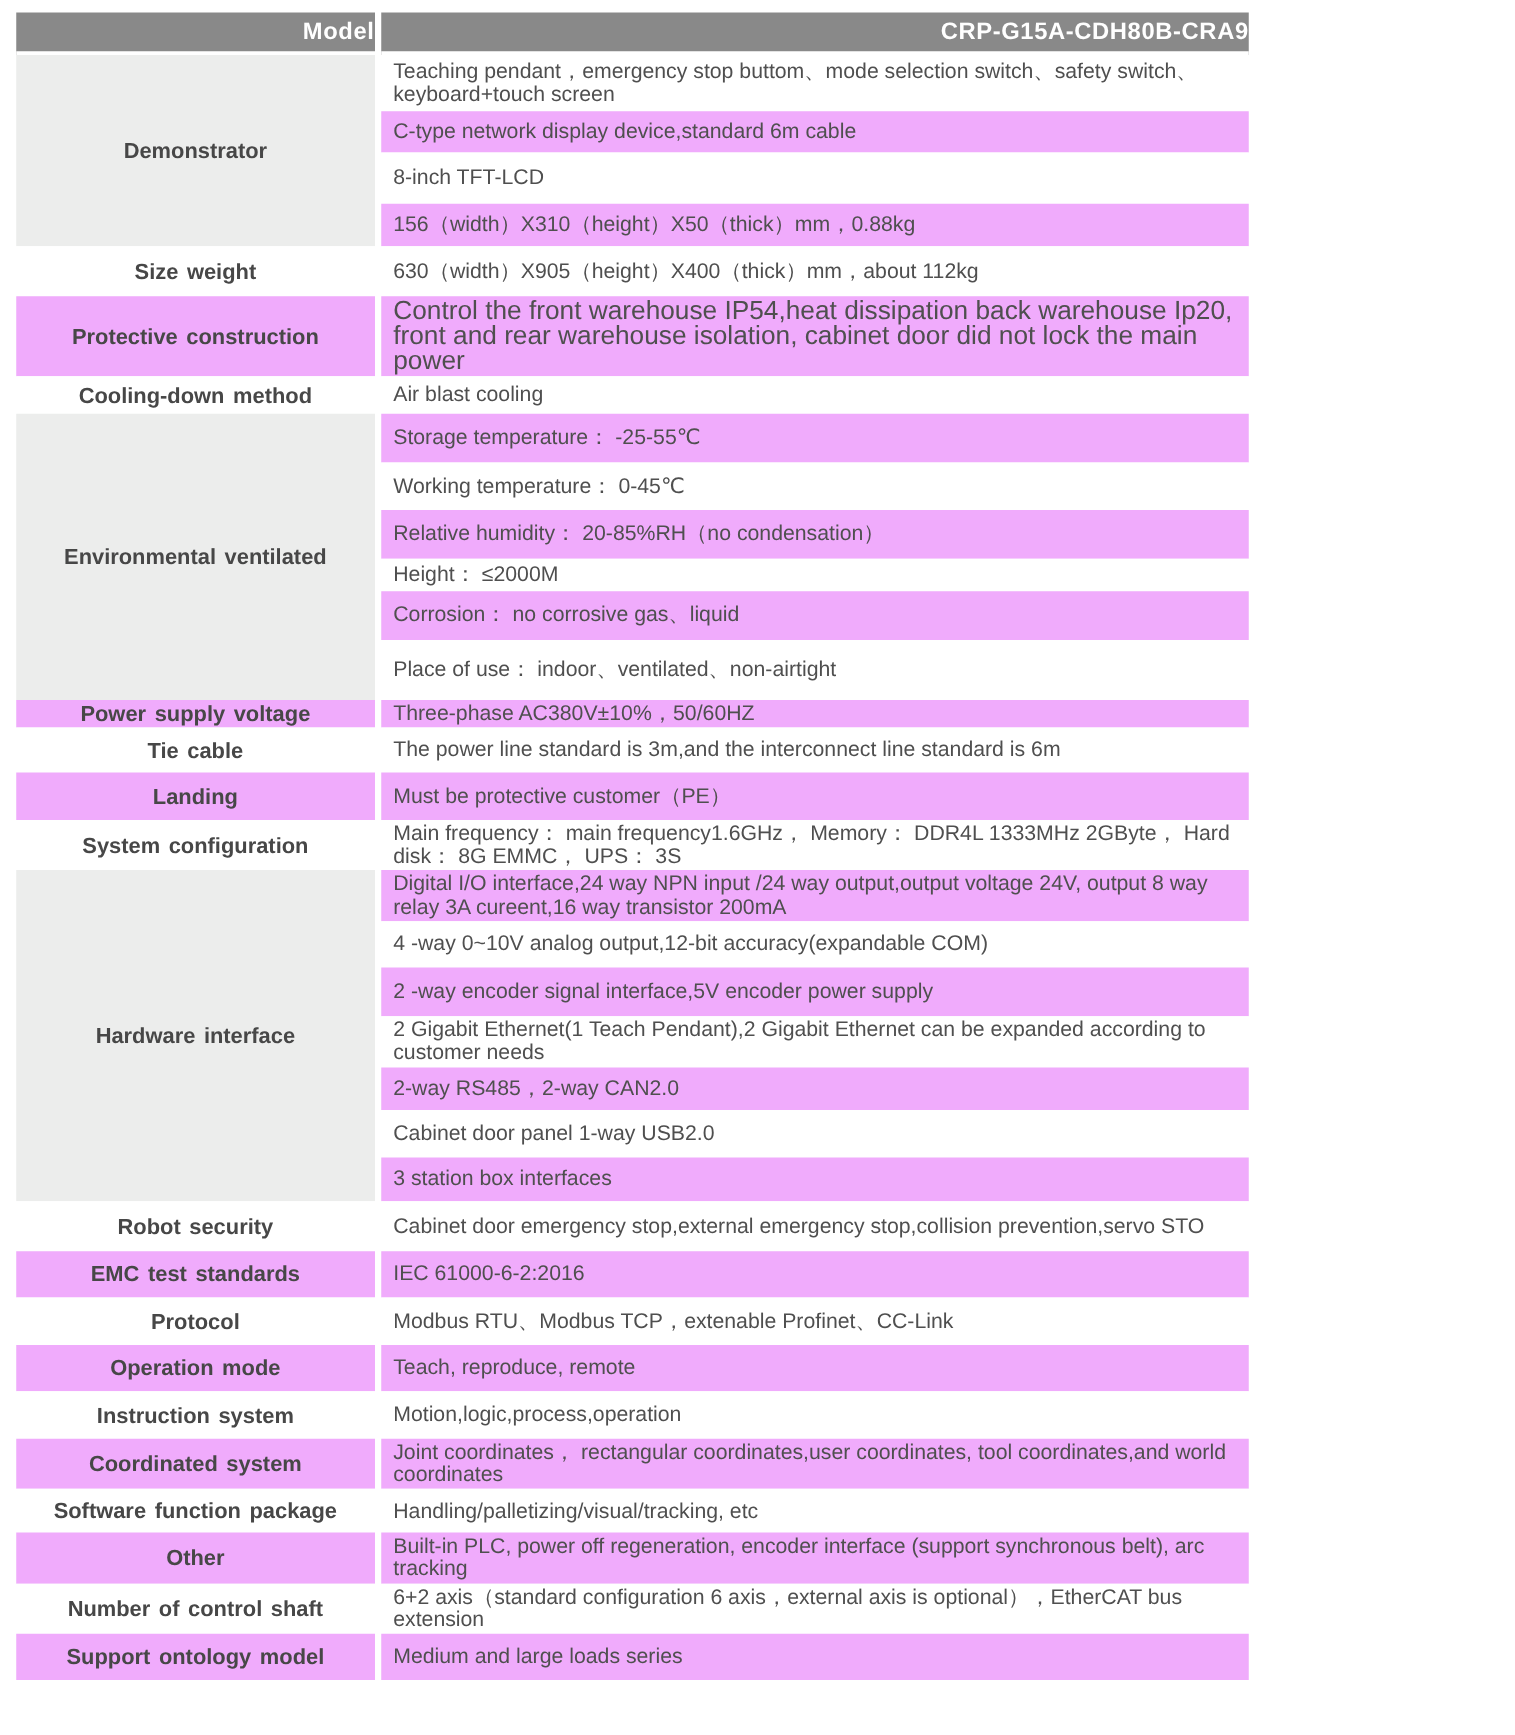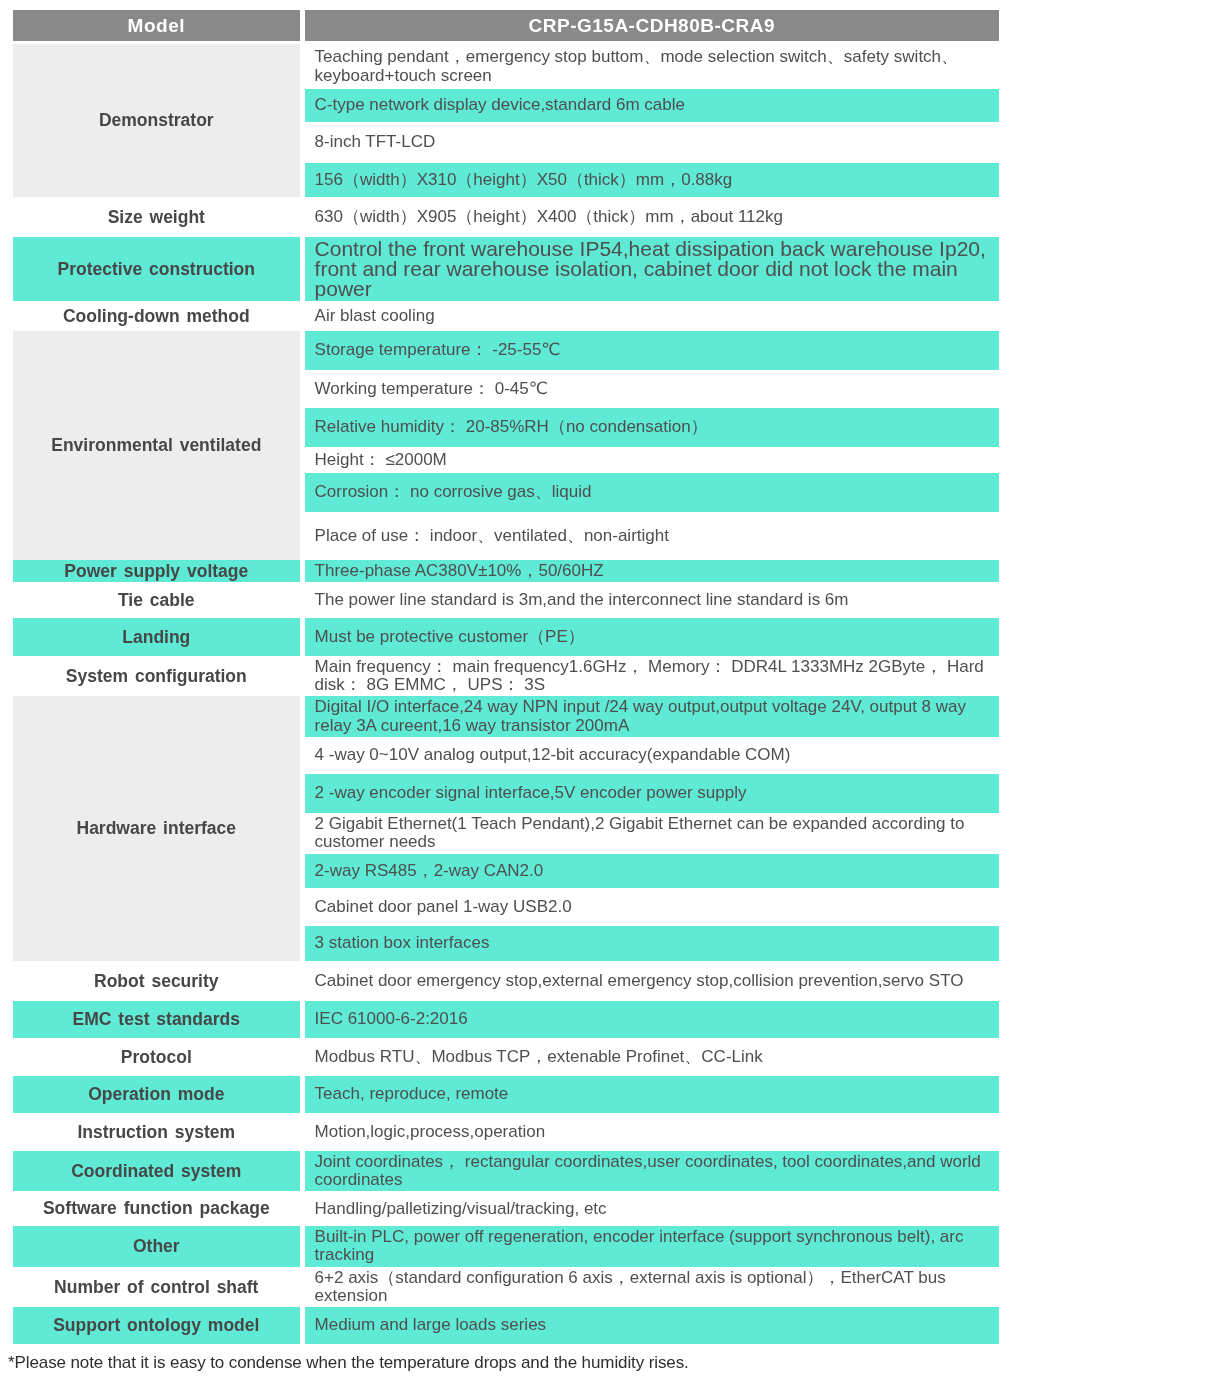--- a/index.html
+++ b/index.html
@@ -24,21 +24,21 @@
   }
   col.c-label { width: 286px; }
   col.c-value { width: 693px; }
 
   tr.head th {
     background: #898989;
     color: #ffffff;
     font-size: 19px;
     font-weight: bold;
     height: 31px;
-    text-align: center;
+    text-align: right;
     vertical-align: middle;
     border-bottom: 3px solid #ffffff;
     letter-spacing: 0.5px;
     padding: 0;
   }
 
   td.lbl {
     color: #474747;
     font-weight: bold;
     font-size: 17.5px;
@@ -57,21 +57,21 @@
     line-height: 1.07;
     overflow: hidden;
   }
   td.val.tight {
     font-size: 21px;
     line-height: 0.95;
   }
 
   
   tr.w td.val, tr.w td.lbl { background: #ffffff; margin-top: 16px; }
-  tr.g td.val, tr.g td.lbl { background: #5eead4; }
+  tr.g td.val, tr.g td.lbl { background: #f0abfc; }
   td.grp { background: #ecedec !important; }
 
   .footnote {
     margin: 9px 0 0 0;
     color: #2e2e2e;
     font-size: 17px;
     letter-spacing: -0.1px;
   }
 </style>
 </head>
@@ -215,14 +215,13 @@
       <td class="lbl">Number of control shaft</td>
       <td class="val">6+2 axis（standard configuration 6 axis，external axis is optional），EtherCAT bus extension</td>
     </tr>
     <tr class="g" style="height:37px">
       <td class="lbl">Support ontology model</td>
       <td class="val">Medium and large loads series</td>
     </tr>
   </tbody>
     </table>
 
-  <div class="footnote">*Please note that it is easy to condense when the temperature drops and the humidity rises.</div>
 </div>
 
 </body></html>

